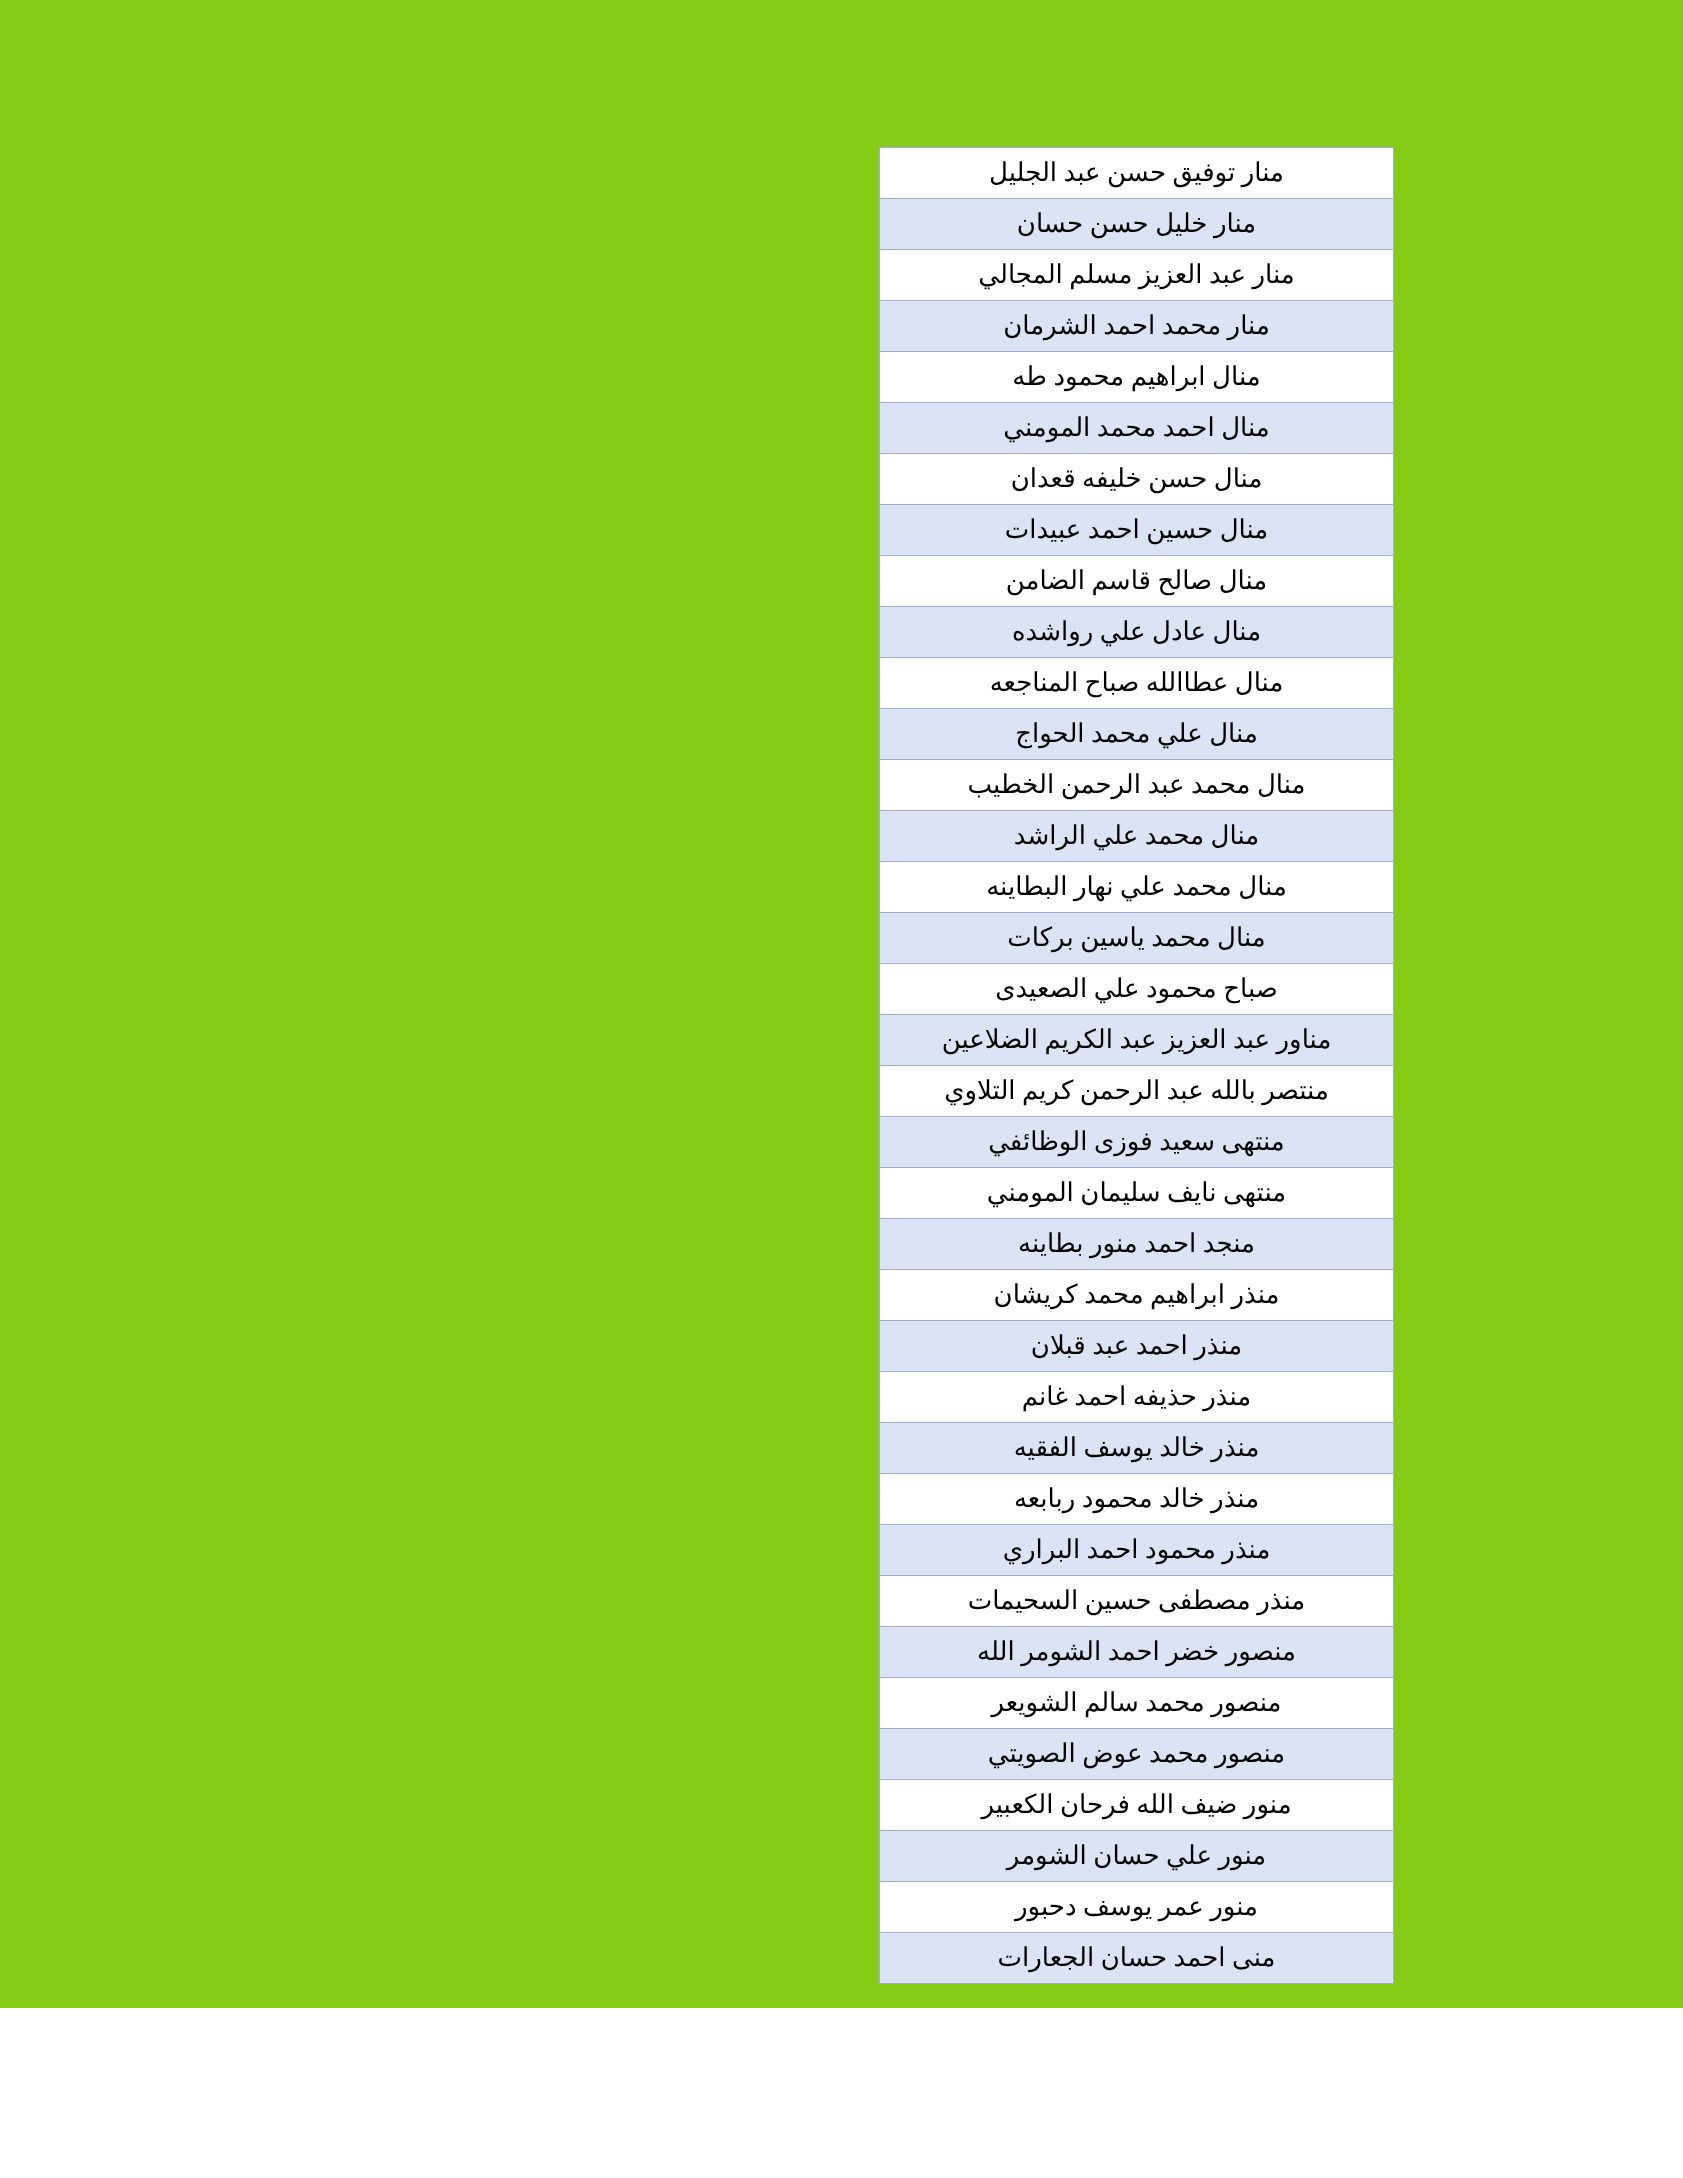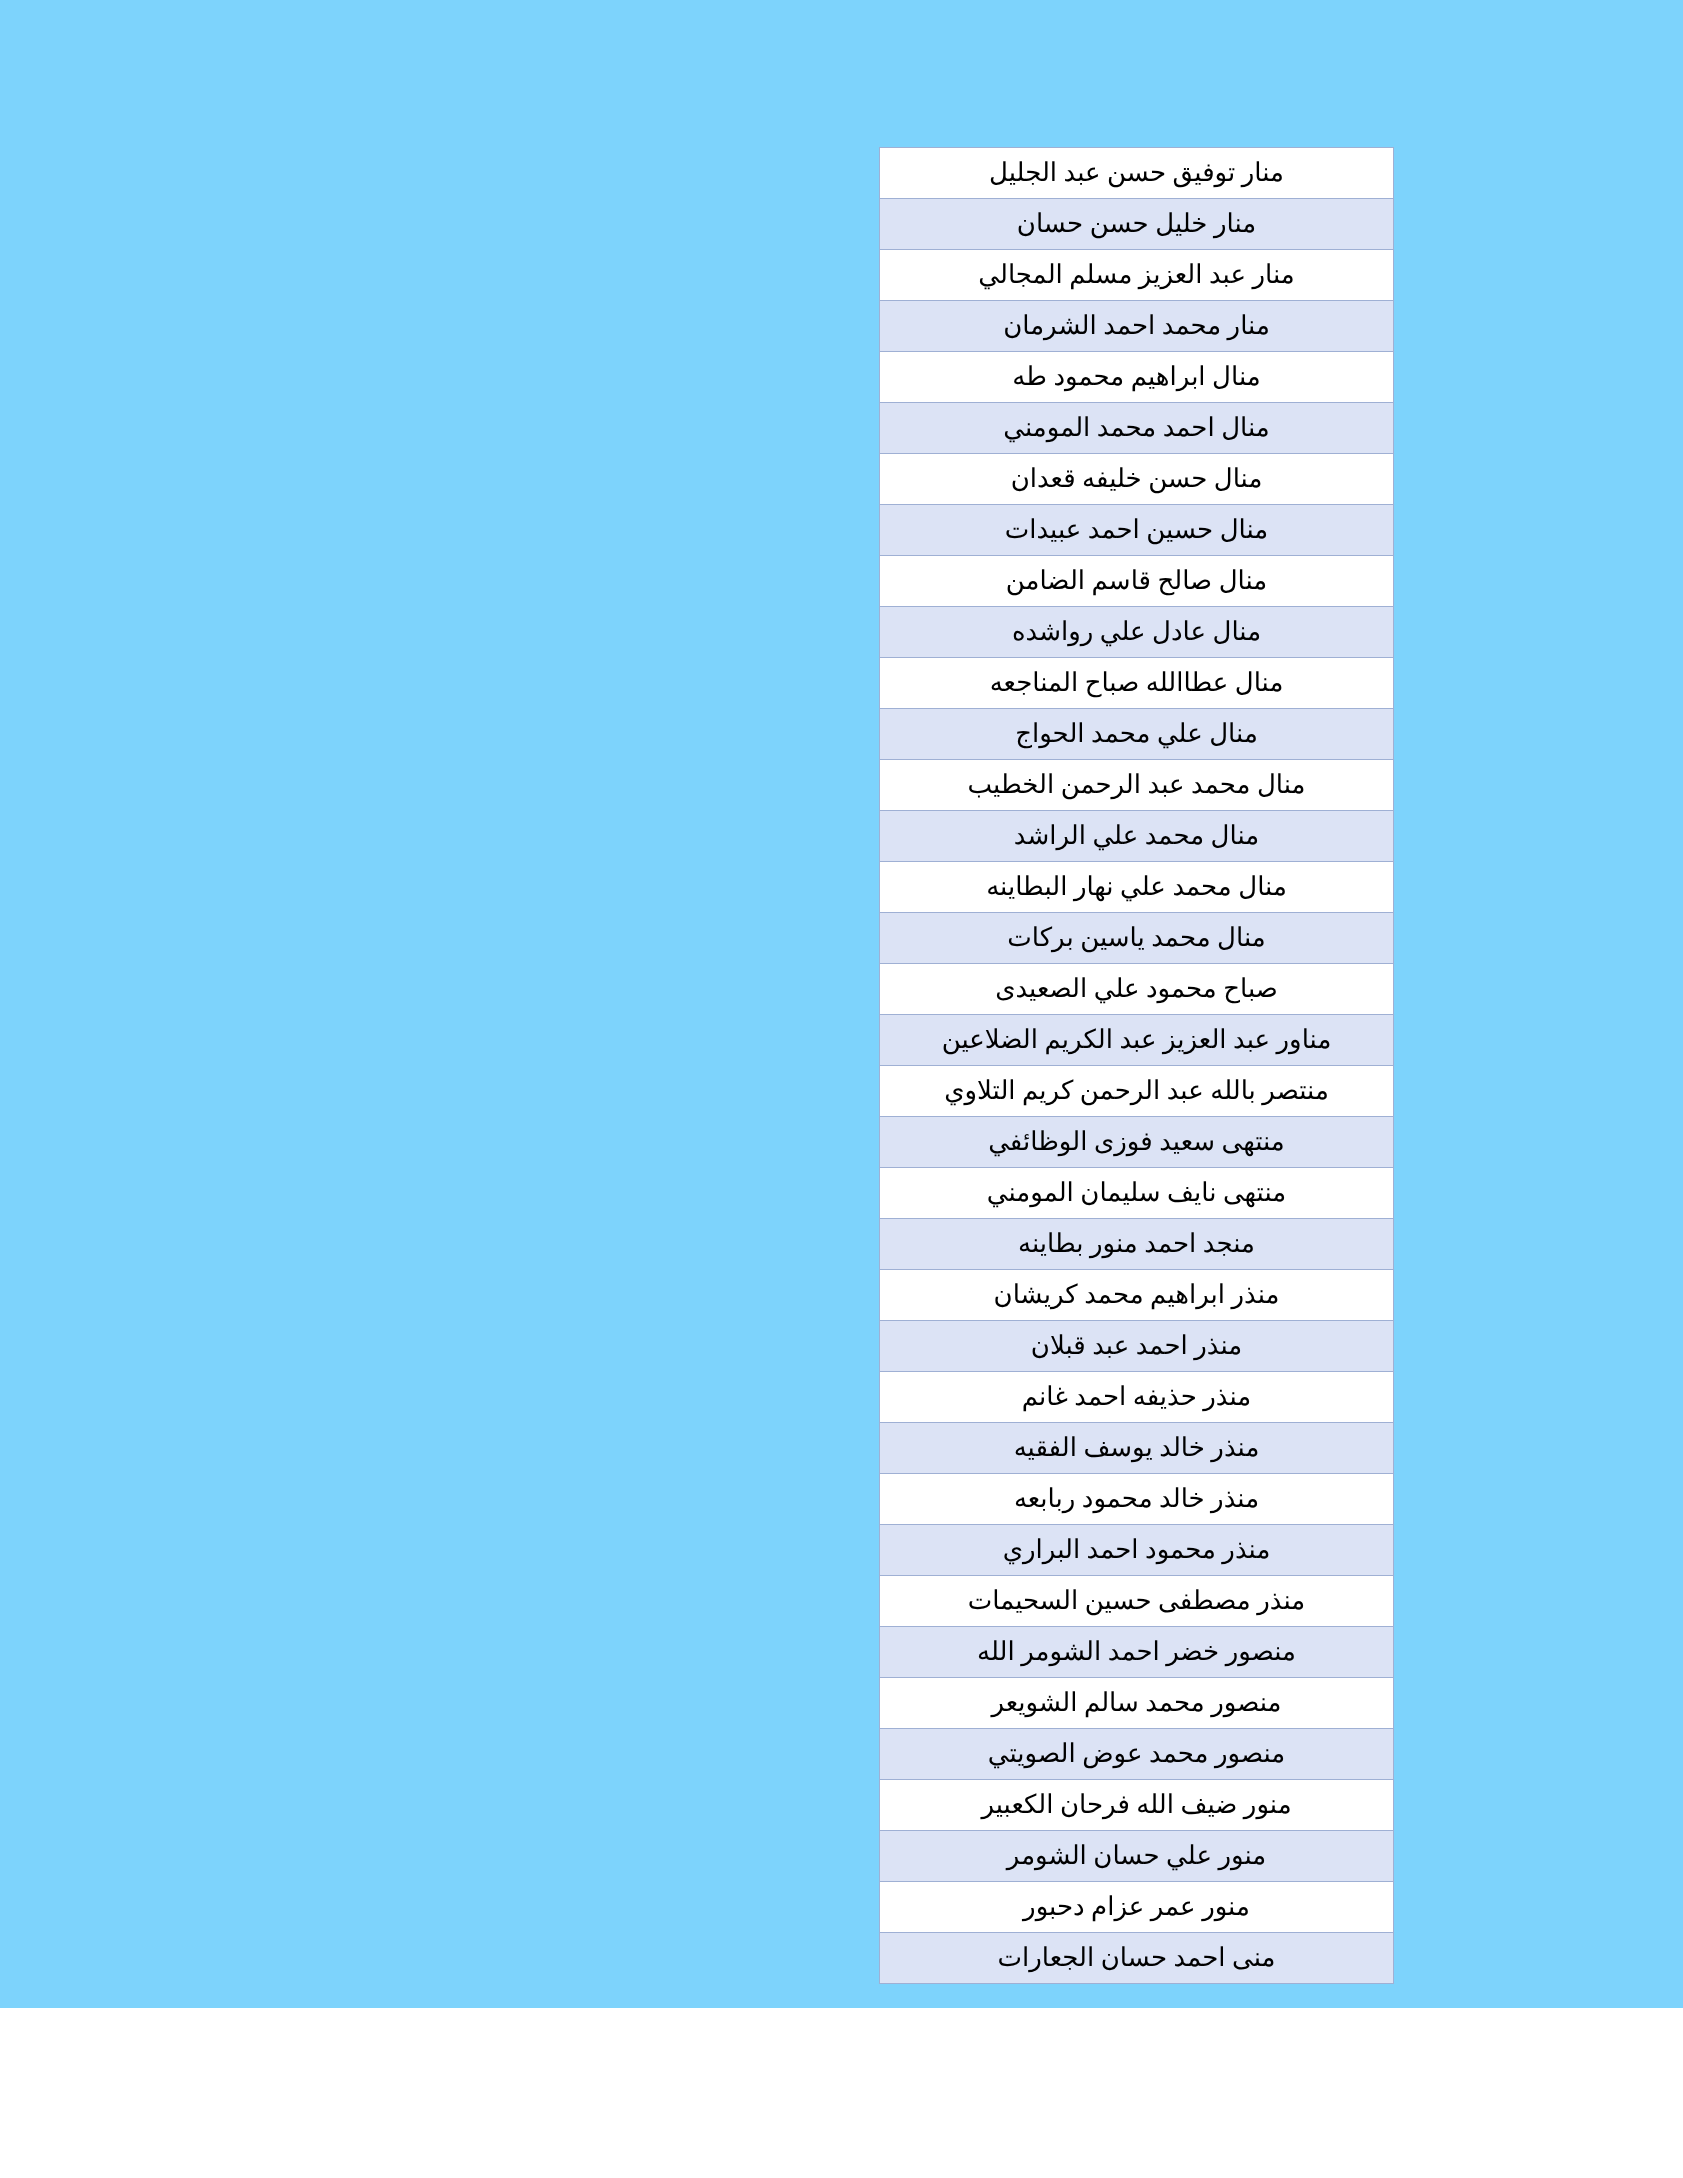--- a/index.html
+++ b/index.html
@@ -9,21 +9,21 @@
   }
   body {
     width: 1683px;
     height: 2178px;
     font-family: "Liberation Serif", "DejaVu Serif", serif;
   }
   .page {
     position: relative;
     width: 1683px;
     height: 2008px;
-    background: #7dd3fc;
+    background: #84cc16;
   }
   .table-wrap {
     position: absolute;
     top: 147px;
     left: 879px;
     width: 515px;
   }
   table.names-table {
     border-collapse: collapse;
     width: 515px;
@@ -152,21 +152,21 @@
         <tr class="even">
             <td>منصور محمد عوض الصويتي</td>
           </tr>
         <tr class="odd">
             <td>منور ضيف الله فرحان الكعبير</td>
           </tr>
         <tr class="even">
             <td>منور علي حسان الشومر</td>
           </tr>
         <tr class="odd">
-            <td>منور عمر عزام دحبور</td>
+            <td>منور عمر يوسف دحبور</td>
           </tr>
         <tr class="even">
             <td>منى احمد حسان الجعارات</td>
           </tr>
       </tbody>
     </table>
   </div>
 </div>
 
 

